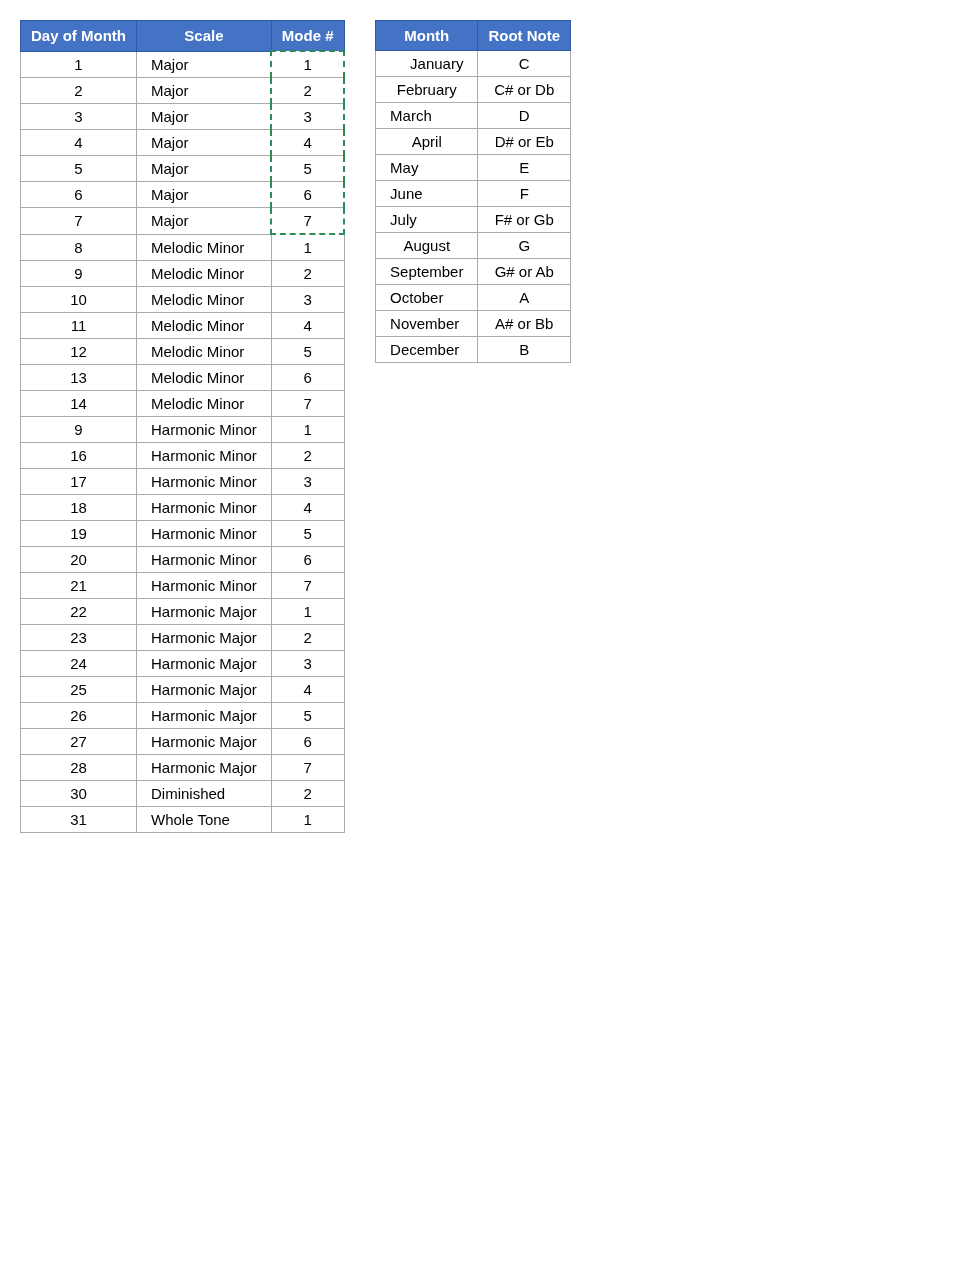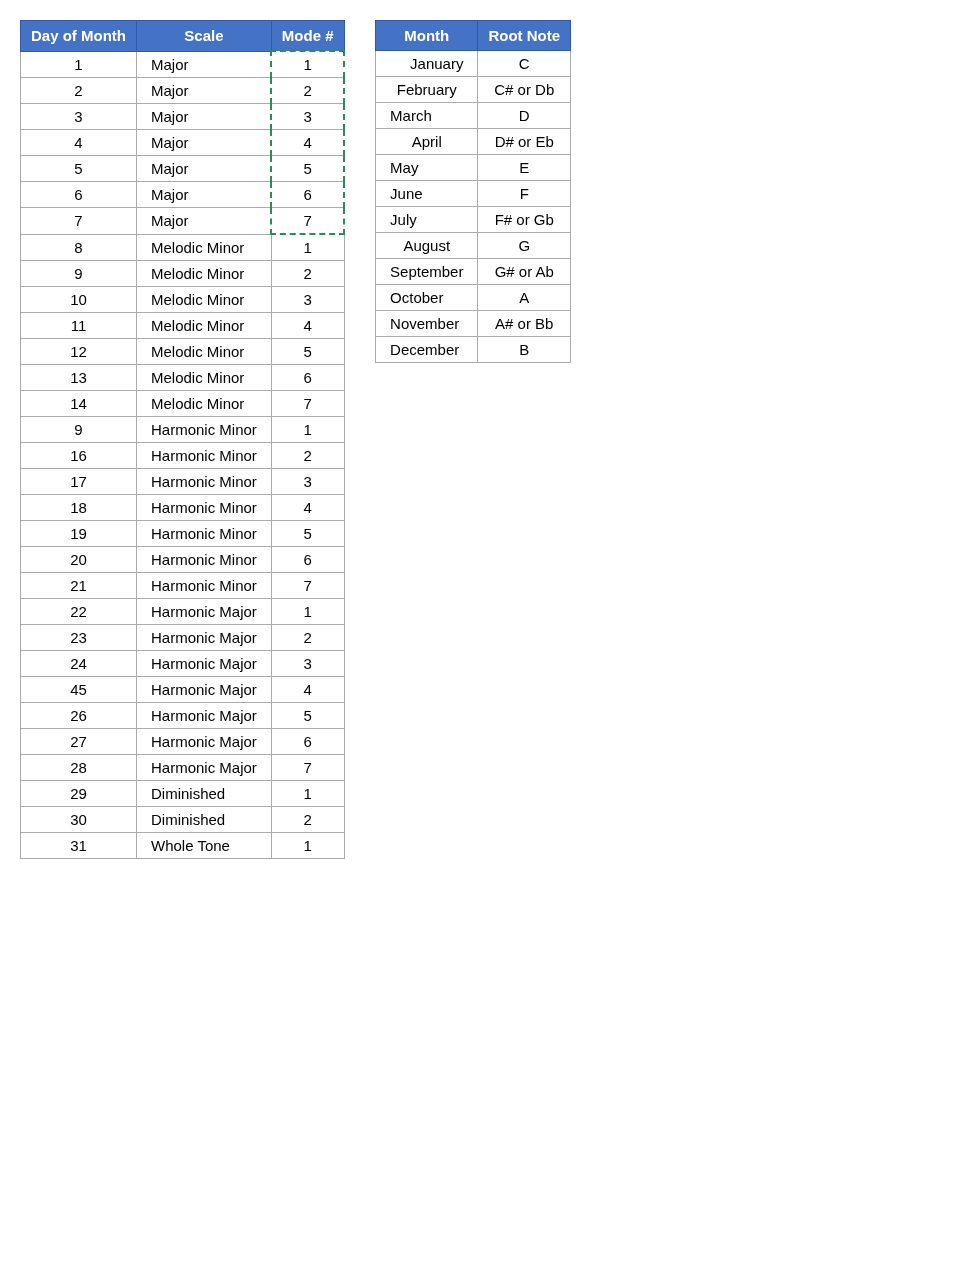--- a/index.html
+++ b/index.html
@@ -177,43 +177,38 @@
             <td>23</td>
             <td class="scale-col">Harmonic Major</td>
             <td>2</td>
           </tr>
           <tr>
             <td>24</td>
             <td class="scale-col">Harmonic Major</td>
             <td>3</td>
           </tr>
           <tr>
-            <td>45</td>
+            <td>25</td>
             <td class="scale-col">Harmonic Major</td>
             <td>4</td>
           </tr>
           <tr>
             <td>26</td>
             <td class="scale-col">Harmonic Major</td>
             <td>5</td>
           </tr>
           <tr>
             <td>27</td>
             <td class="scale-col">Harmonic Major</td>
             <td>6</td>
           </tr>
           <tr>
             <td>28</td>
             <td class="scale-col">Harmonic Major</td>
             <td>7</td>
-          </tr>
-          <tr>
-            <td>29</td>
-            <td class="scale-col">Diminished</td>
-            <td>1</td>
           </tr>
           <tr>
             <td>30</td>
             <td class="scale-col">Diminished</td>
             <td>2</td>
           </tr>
           <tr>
             <td>31</td>
             <td class="scale-col">Whole Tone</td>
             <td>1</td>

